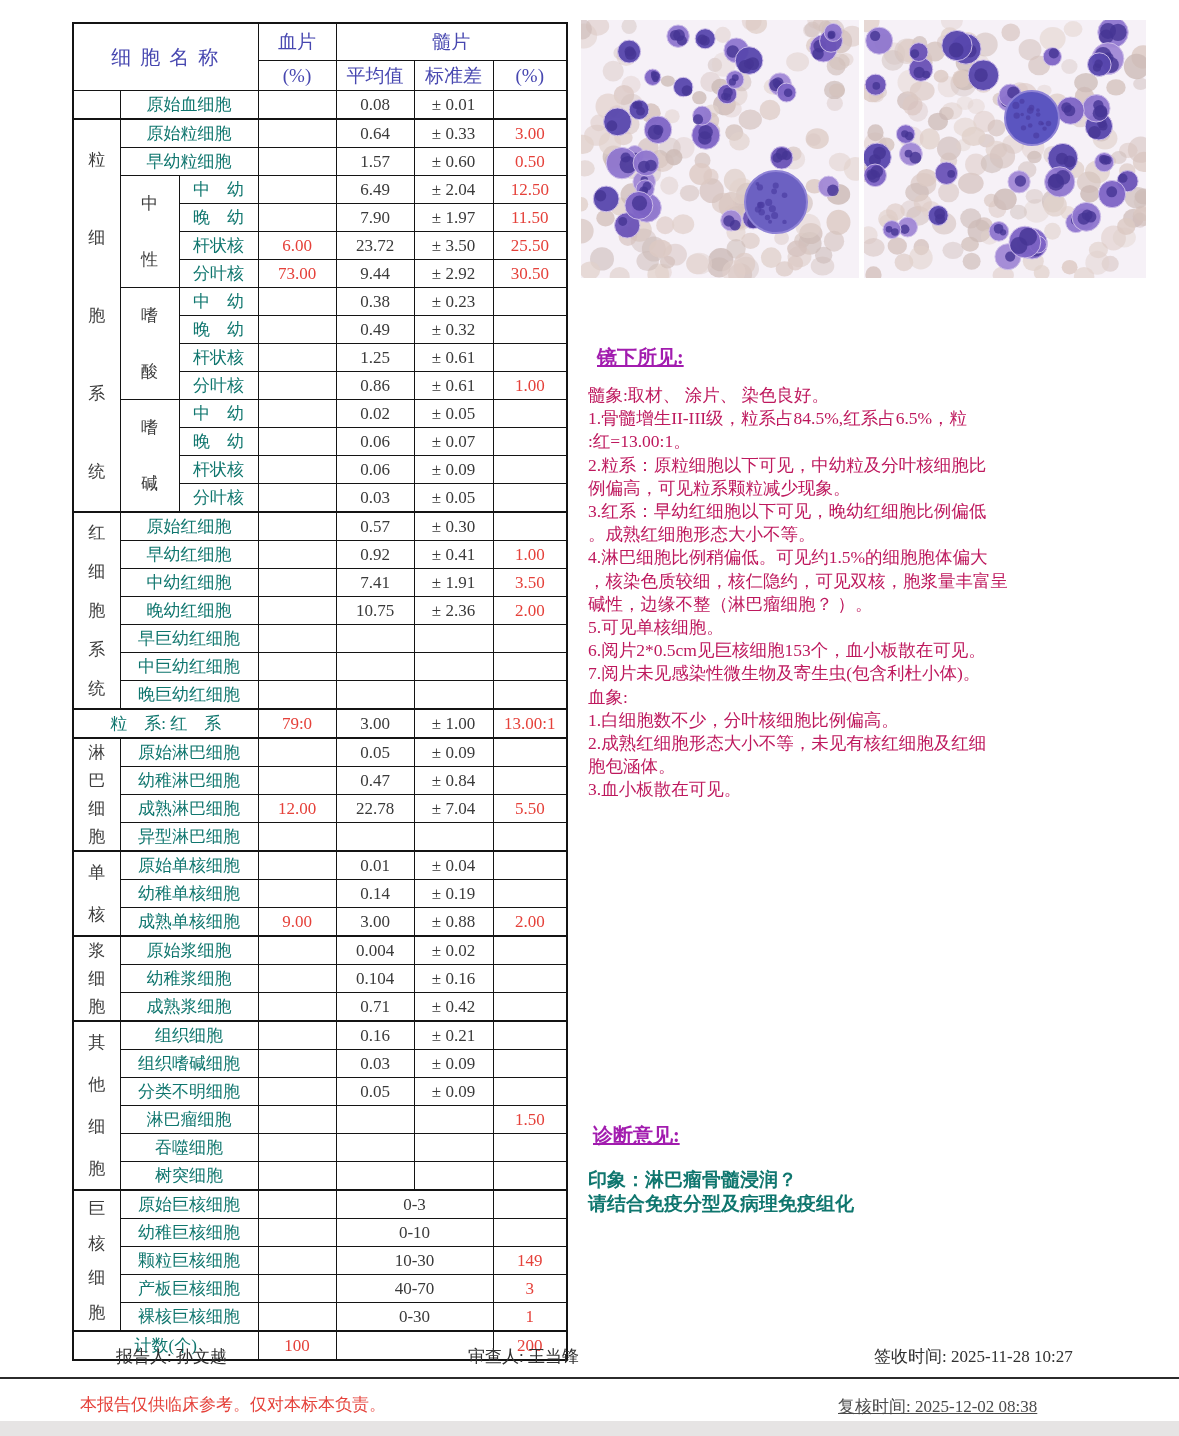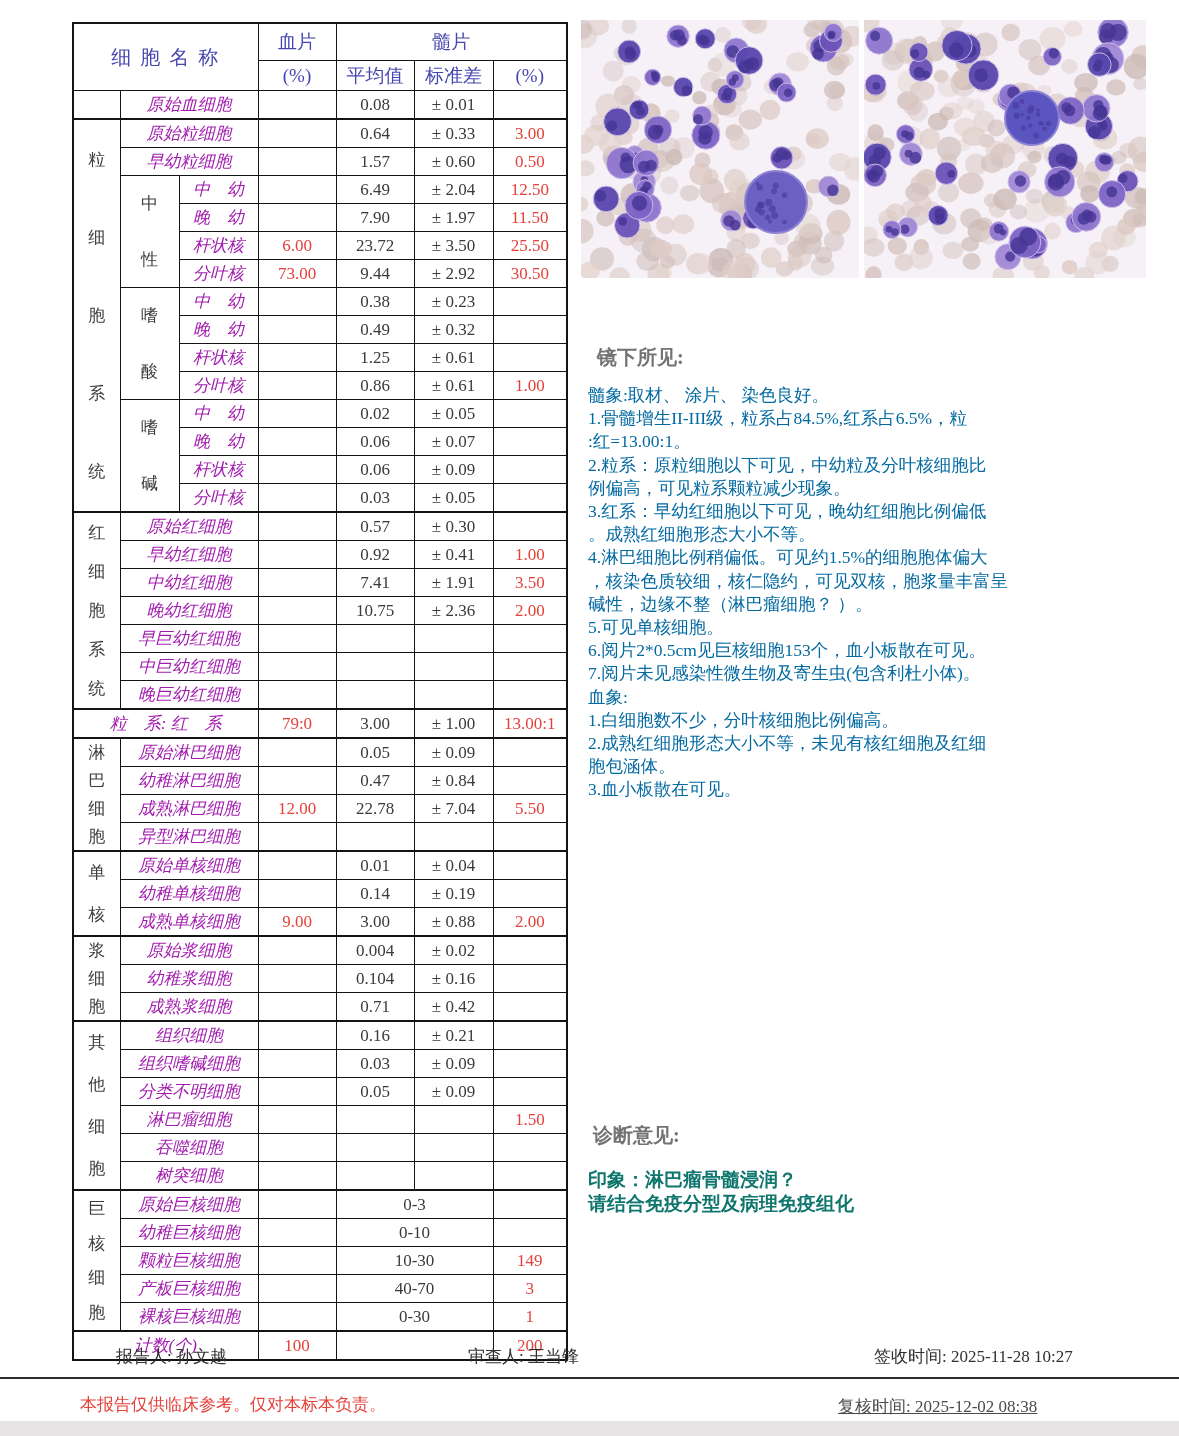--- a/index.html
+++ b/index.html
@@ -18,29 +18,29 @@
     border:1.5px solid #141414;padding:0;text-align:center;
     overflow:hidden;white-space:nowrap;font-weight:normal;
   }
   tr.gs td{border-top:2.3px solid #141414;text-align:center;}
   .hdr{color:#4747b0;font-size:19px;}
   .hdr-big{color:#4747b0;font-size:20px;letter-spacing:2px;}
   th.h1{height:36px;} th.h2{height:29px;}
   td.rowc{height:27px;font-size:17px;color:#3d3d3d;}
   .v-label{display:flex;flex-direction:column;justify-content:space-around;
     align-items:center;height:100%;font-size:17px;color:#3d3d3d;line-height:1;}
-  td.name{font-size:17px;color:#a21caf;font-style:italic;}
+  td.name{font-size:17px;color:#0f766e;}
   td.blood,td.pct{color:#e5413a;text-align:left;padding-left:9px;font-size:17px;}
   td.mean,td.sd,td.range{color:#3a3a3a;font-size:17px;}
   
   .micrograph{position:absolute;top:20px;}
   .micrograph svg{display:block;}
-  .sec-title{position:absolute;font-size:20px;font-weight:bold;color:#737373;}
+  .sec-title{position:absolute;font-size:20px;font-weight:bold;color:#a21caf;text-decoration:underline;}
   .findings{position:absolute;left:588px;top:384px;width:585px;
-    font-size:17.5px;line-height:23.2px;color:#0369a1;}
+    font-size:17.5px;line-height:23.2px;color:#be185d;}
   .diag-lines{position:absolute;left:588px;top:1168px;width:585px;
     font-size:19px;font-weight:bold;color:#0f766e;line-height:24px;}
   
   .footer-item{position:absolute;font-size:17px;color:#303030;margin-left:36px;}
   .divider{position:absolute;left:0;top:1377px;width:1179px;height:2.2px;background:#2b2b2b;}
   .disclaimer{position:absolute;left:80px;top:1393px;font-size:17px;font-weight:normal;
     color:#e5413a;font-family:"Liberation Sans","DejaVu Sans",sans-serif;}
   .recheck{position:absolute;left:838px;top:1395px;font-size:17px;color:#4a4a4a;text-decoration:underline;}
   .gray-strip{position:absolute;left:0;top:1421px;width:1179px;height:15px;background:#e6e4e4;}
 </style>

